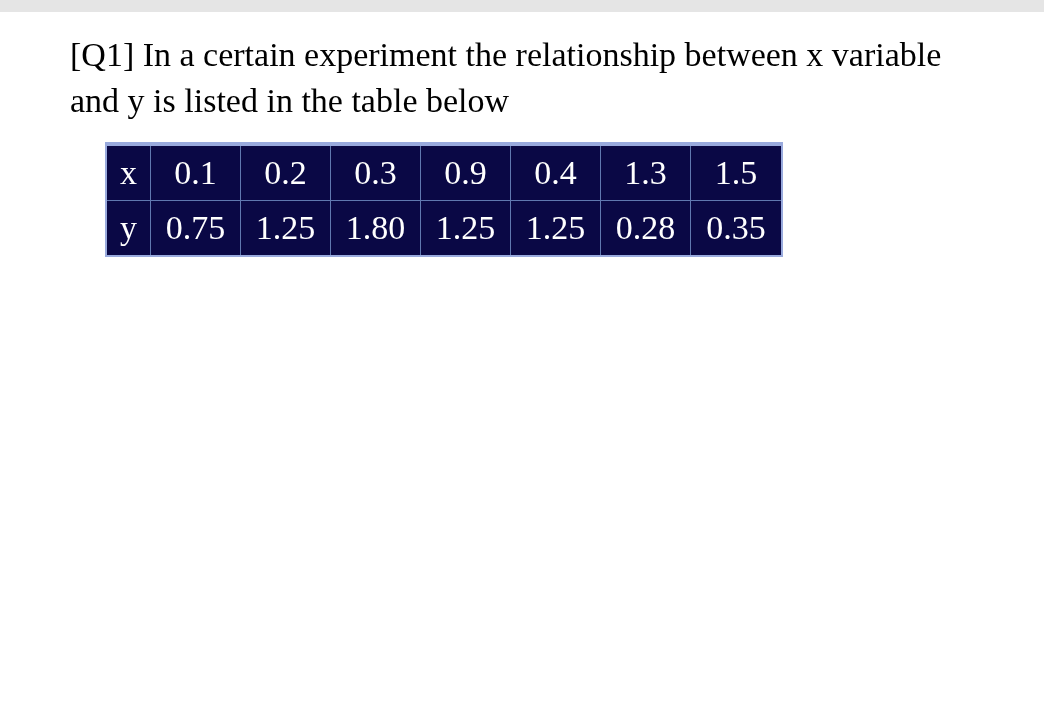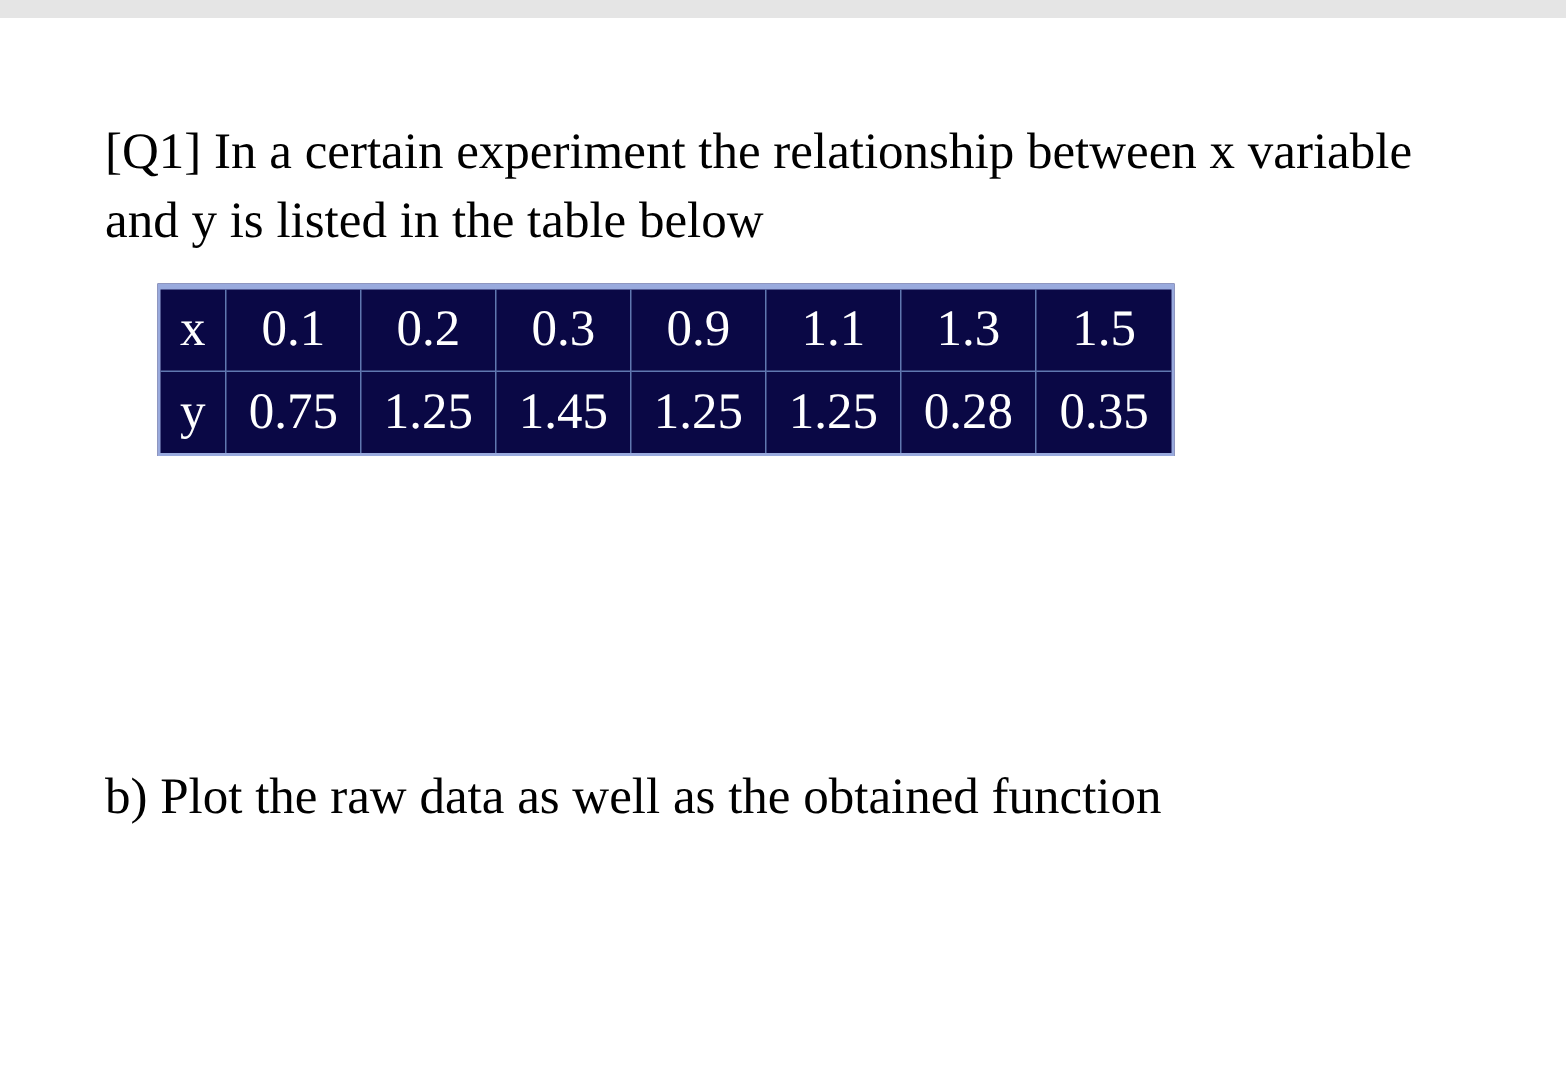--- a/index.html
+++ b/index.html
@@ -13,21 +13,20 @@
       background: #ffffff;
       font-family: "Times New Roman", Times, serif;
       overflow: hidden;
     }
     .top-bar {
       height: 12px;
       background: #e5e5e5;
     }
     .content {
       padding: 20px 70px 0 70px;
-      margin-top: 47px;
     }
     .question-text {
       font-size: 34px;
       color: #000000;
       line-height: 1.35;
       margin-bottom: 10px;
     }
     .table-wrap {
       margin-left: 35px;
       margin-top: 8px;
@@ -80,35 +79,34 @@
 
   <div class="table-wrap">
     <table class="data-table">
       <tbody>
           <tr>
         <td class="rowhead">x</td>
         <td>0.1</td>
         <td>0.2</td>
         <td>0.3</td>
         <td>0.9</td>
-        <td>1.1</td>
+        <td>0.4</td>
         <td>1.3</td>
         <td>1.5</td>
       </tr>
       <tr>
         <td class="rowhead">y</td>
         <td>0.75</td>
         <td>1.25</td>
-        <td>1.45</td>
+        <td>1.80</td>
         <td>1.25</td>
         <td>1.25</td>
         <td>0.28</td>
         <td>0.35</td>
       </tr>
     </tbody>
       </table>
   </div>
 
   <div class="spacer"></div>
 
-  <p class="part-text">b) Plot the raw data as well as the obtained function</p>
 
 </div>
 
 </body></html>

